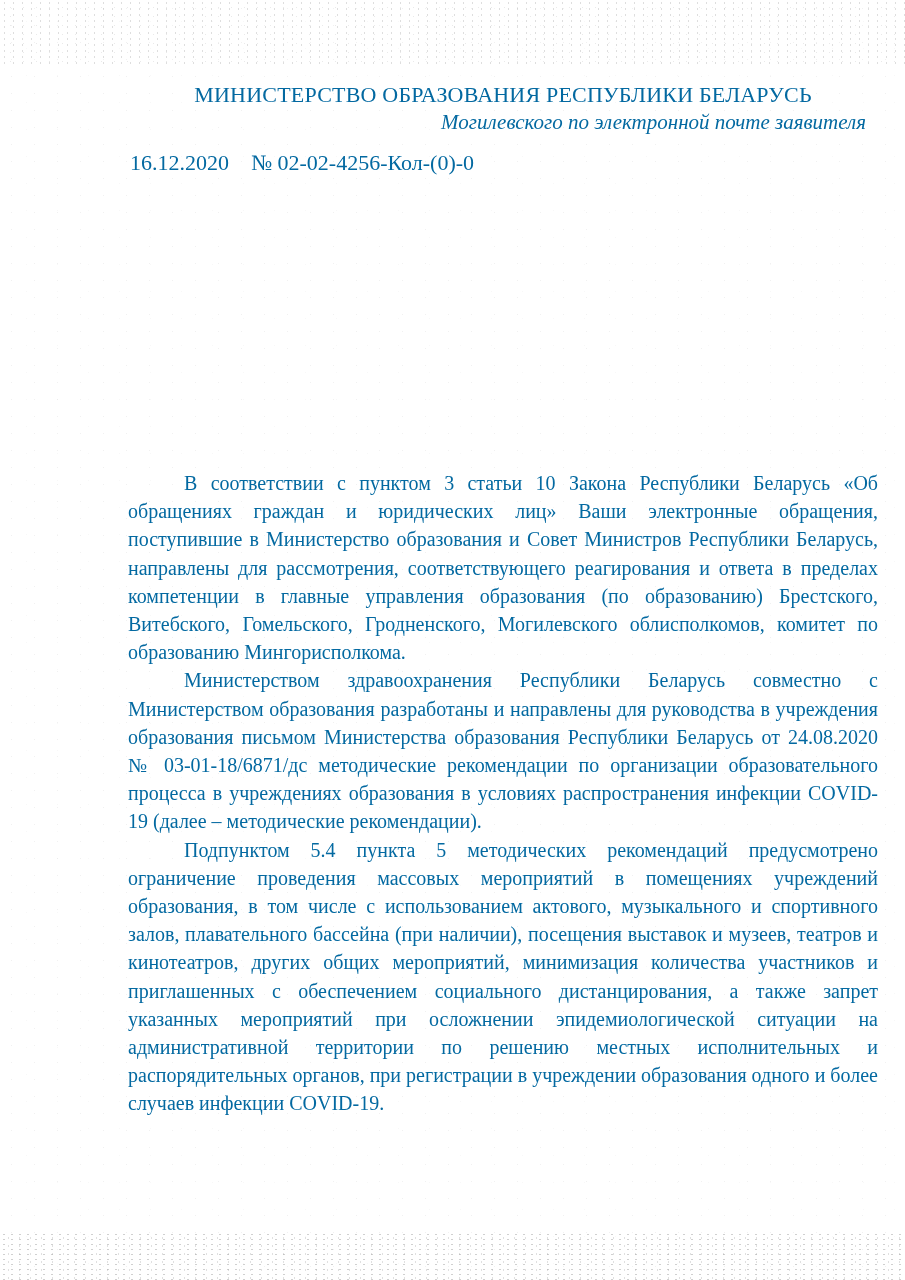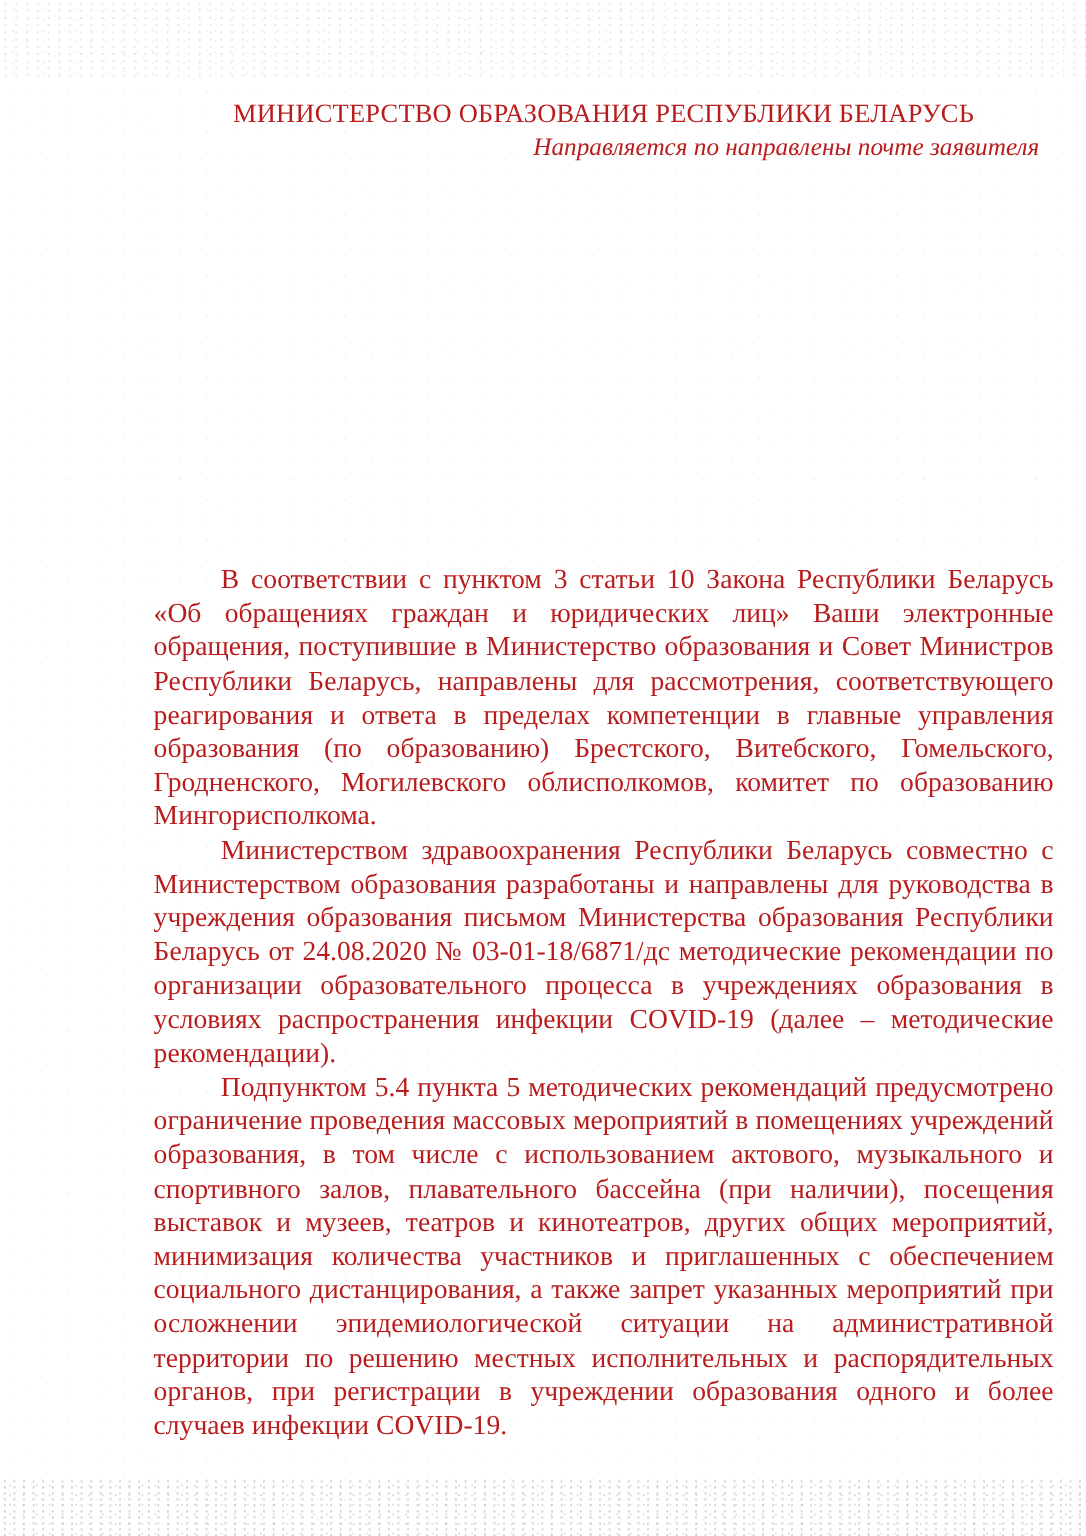--- a/index.html
+++ b/index.html
@@ -3,21 +3,21 @@
 <meta charset="utf-8">
 <style>
   html, body { margin: 0; padding: 0; background: #888; }
   .page {
     position: relative;
     width: 905px;
     height: 1280px;
     margin: 0 auto;
     background: #ffffff;
     font-family: "Liberation Serif", "DejaVu Serif", serif;
-    color: #b91c1c;
+    color: #0369a1;
     overflow: hidden;
   }
   
   .page::after {
     content: "";
     position: absolute; inset: 0;
     background-image:
       radial-gradient(circle, rgba(140,140,140,.35) .6px, transparent 1px),
       radial-gradient(circle, rgba(170,170,170,.25) .6px, transparent 1px);
     background-size: 23px 17px, 31px 27px;
@@ -68,41 +68,44 @@
   .reg-number { margin-left: 22px; }
   .recipient-note {
     position: absolute;
     left: 563px; top: 302px; width: 298px;
     font-size: 22px; line-height: 27px;
     text-align: justify;
   }
   .letter-body {
     position: absolute;
     left: 128px; top: 469px; width: 750px;
-    font-size: 23px; line-height: 28.2px;
+    font-size: 20px; line-height: 28.2px;
     text-align: justify;
   }
   .letter-body p {
     margin: 0;
     text-indent: 56px;
   }
 </style>
 </head>
 <body>
 
 <div class="page">
 
   <div class="noise noise-top"></div>
   <div class="noise noise-bottom"></div>
 
   <div class="ministry-title">МИНИСТЕРСТВО ОБРАЗОВАНИЯ РЕСПУБЛИКИ БЕЛАРУСЬ</div>
 
-  <div class="delivery-note">Направляется по направлены почте заявителя</div>
+  <div class="delivery-note">Могилевского по электронной почте заявителя</div>
 
   <div class="reg-lines">
+    <div class="reg-line">
+      <span class="reg-date">16.12.2020</span><span class="reg-number">№ 02-02-4256-Кол-(0)-0</span>
+    </div>
   </div>
 
 
   <div class="letter-body">
     <p>В соответствии с пунктом 3 статьи 10 Закона Республики Беларусь «Об обращениях граждан и юридических лиц» Ваши электронные обращения, поступившие в Министерство образования и Совет Министров Республики Беларусь, направлены для рассмотрения, соответствующего реагирования и ответа в пределах компетенции в главные управления образования (по образованию) Брестского, Витебского, Гомельского, Гродненского, Могилевского облисполкомов, комитет по образованию Мингорисполкома.</p>
     <p>Министерством здравоохранения Республики Беларусь совместно с Министерством образования разработаны и направлены для руководства в учреждения образования письмом Министерства образования Республики Беларусь от 24.08.2020 № 03-01-18/6871/дс методические рекомендации по организации образовательного процесса в учреждениях образования в условиях распространения инфекции COVID-19 (далее – методические рекомендации).</p>
     <p>Подпунктом 5.4 пункта 5 методических рекомендаций предусмотрено ограничение проведения массовых мероприятий в помещениях учреждений образования, в том числе с использованием актового, музыкального и спортивного залов, плавательного бассейна (при наличии), посещения выставок и музеев, театров и кинотеатров, других общих мероприятий, минимизация количества участников и приглашенных с обеспечением социального дистанцирования, а также запрет указанных мероприятий при осложнении эпидемиологической ситуации на административной территории по решению местных исполнительных и распорядительных органов, при регистрации в учреждении образования одного и более случаев инфекции COVID-19.</p>
   </div>
 
 </div>

